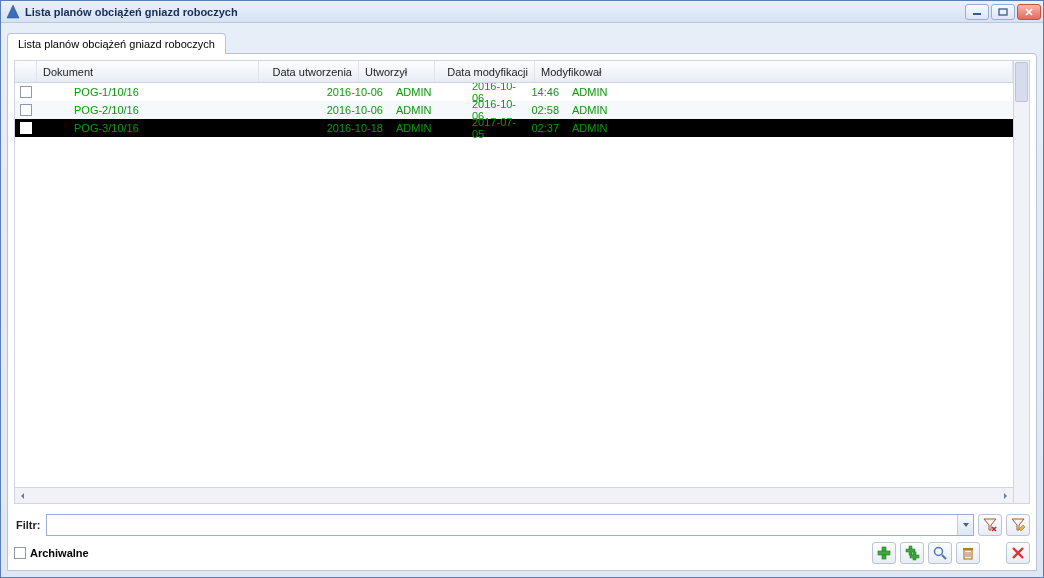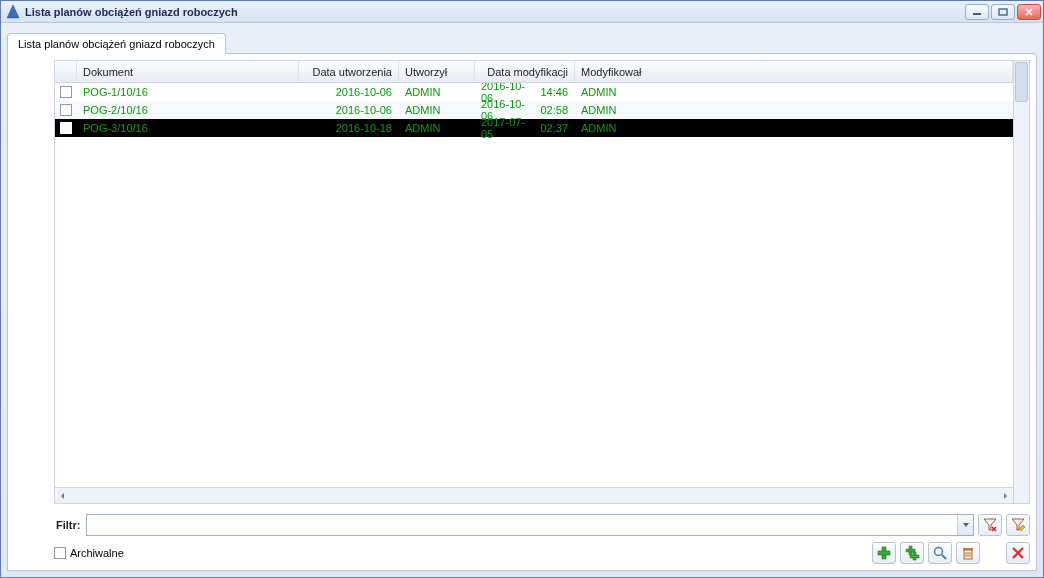--- a/index.html
+++ b/index.html
@@ -42,21 +42,20 @@
     font-size: 11px;
     position: relative; top: 1px;
   }
   .panel {
     flex: 1;
     background: #fff;
     border: 1px solid #b9c4d6;
     border-radius: 0 4px 0 0;
     display: flex; flex-direction: column;
     min-height: 0;
-    padding-left: 40px;
   }
   .grid-wrap {
     flex: 1;
     margin: 6px;
     border: 1px solid #cfd6e3;
     display: flex;
     min-height: 0;
   }
   .grid-main { flex: 1; display: flex; flex-direction: column; min-height: 0; }
   .vscroll {
@@ -79,21 +78,21 @@
   .gh.c5 { flex: 1; }
   .grid-body { flex: 1; overflow: hidden; position: relative; }
   .row {
     display: flex; height: 18px; font-size: 11px;
     color: #0a9a0a; align-items: center;
   }
   .row:nth-child(even) { background: #f6f9fc; }
   .row.selected { background: #000000; color: #0a9a0a; }
   .cell { border-right: 1px solid transparent; padding: 0 6px; display:flex; align-items:center; }
   .cell.c0 { width: 22px; padding:0; justify-content:center; }
-  .cell.c1 { width: 222px; }
+  .cell.c1 { width: 222px; margin-left: 31px; }
   .cell.c2 { width: 100px; justify-content: flex-end; }
   .cell.c3 { width: 76px; }
   .cell.c4a { width: 62px; justify-content:flex-end; }
   .cell.c4b { width: 38px; justify-content:flex-end; }
   .cell.c5 { flex: 1; }
   .hscroll {
     height: 16px; background: #f0f2f8; border-top: 1px solid #d0d6e0;
     display:flex; align-items:center;
   }
   .hscroll .arrow { width:16px; height:100%; display:flex; align-items:center; justify-content:center; }
@@ -251,21 +250,21 @@
             </svg>
           </div>
           <div class="icon-btn">
             <svg width="16" height="16" viewBox="0 0 16 16">
               <polygon points="2,2 14,2 9,8 9,13 7,13 7,8" fill="none" stroke="#a05b2a" stroke-width="1"></polygon>
               <path d="M9 12 L13 8 L15 10 L11 14 Z" fill="#e7b13a" stroke="#a07a1a" stroke-width="0.6"></path>
             </svg>
           </div>
         </div>
 
-        <div class="bottom-row" style="padding:0 6px 6px 6px;">
+        <div class="bottom-row" style="padding:0 6px 6px 6px;font-weight:bold;">
           <div class="left">
             <span class="chk"></span>
             <span>Archiwalne</span>
           </div>
           <div class="spacer"></div>
           <div class="toolbar">
             <div class="icon-btn">
               <svg width="16" height="16" viewBox="0 0 16 16">
                 <rect x="6" y="2" width="4" height="12" fill="#3cab3c" stroke="#1f7a1f" stroke-width="0.6"></rect>
                 <rect x="2" y="6" width="12" height="4" fill="#3cab3c" stroke="#1f7a1f" stroke-width="0.6"></rect>

